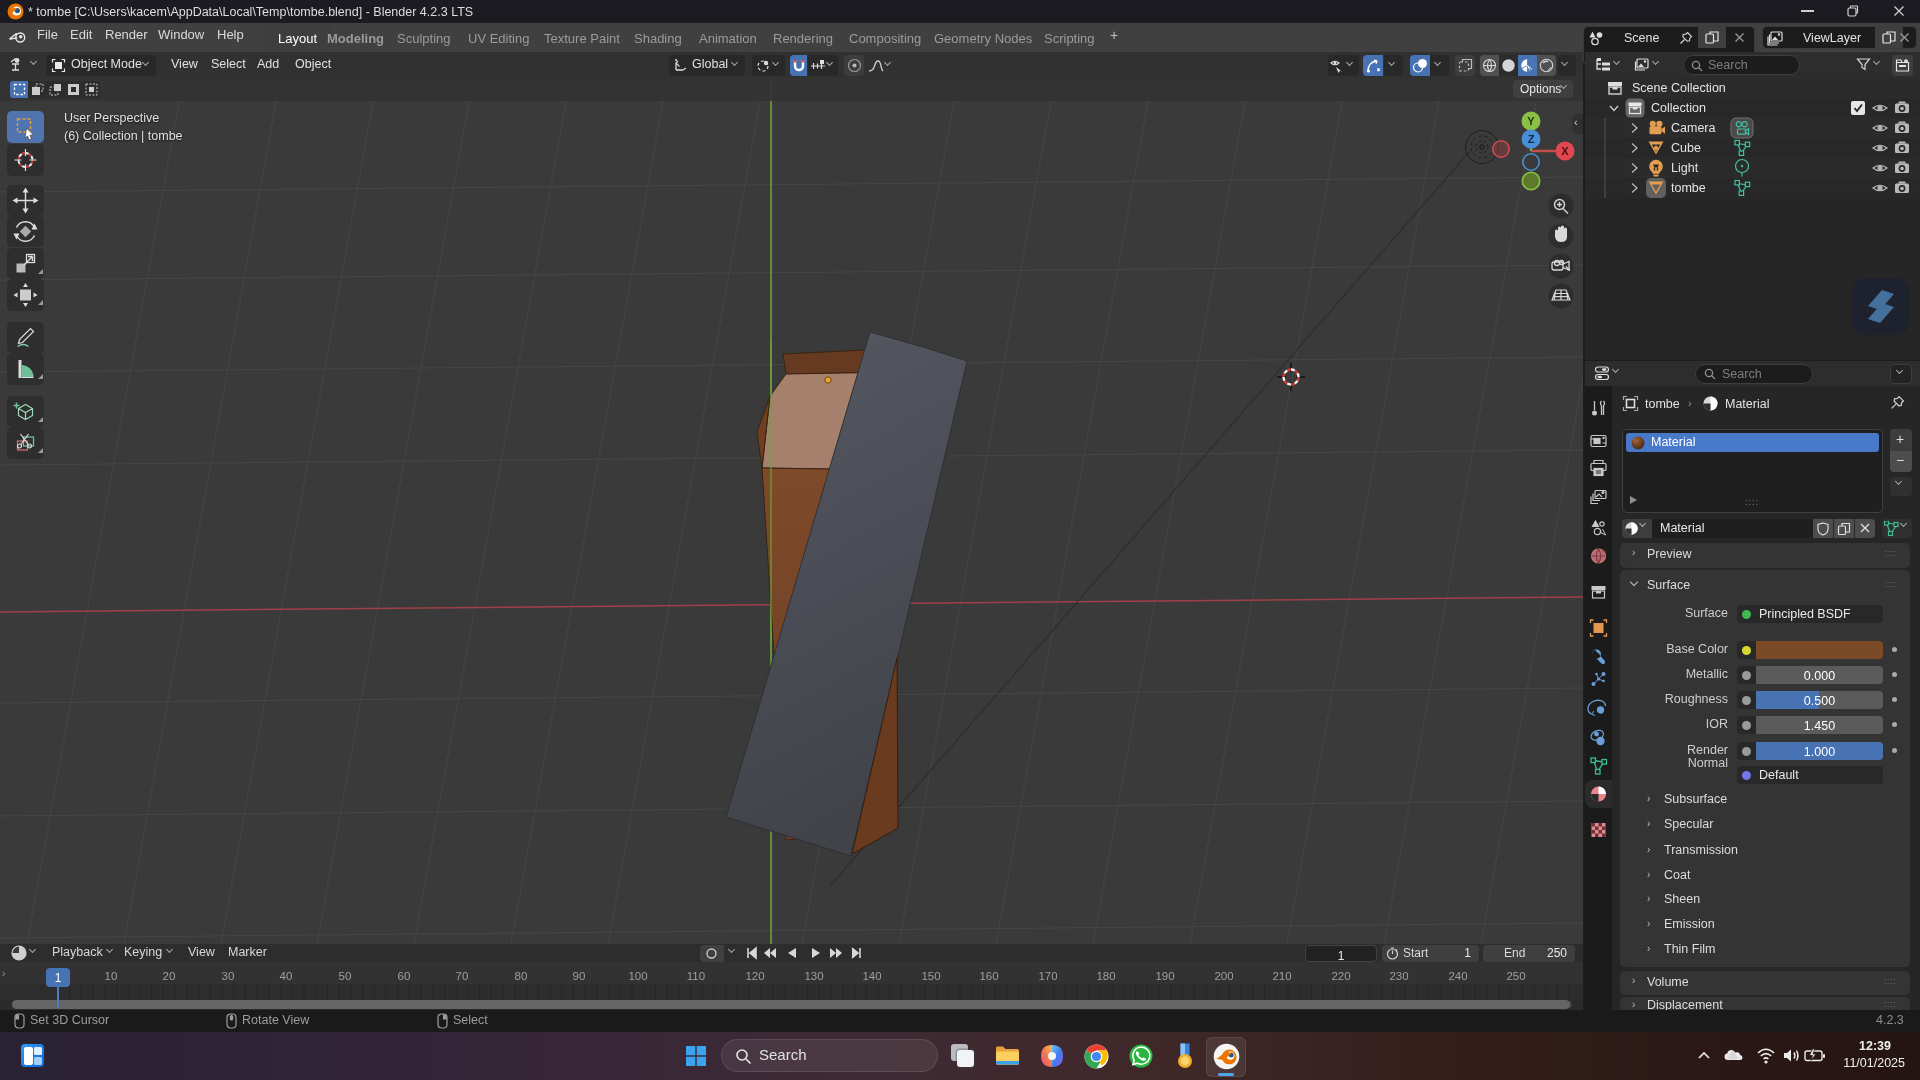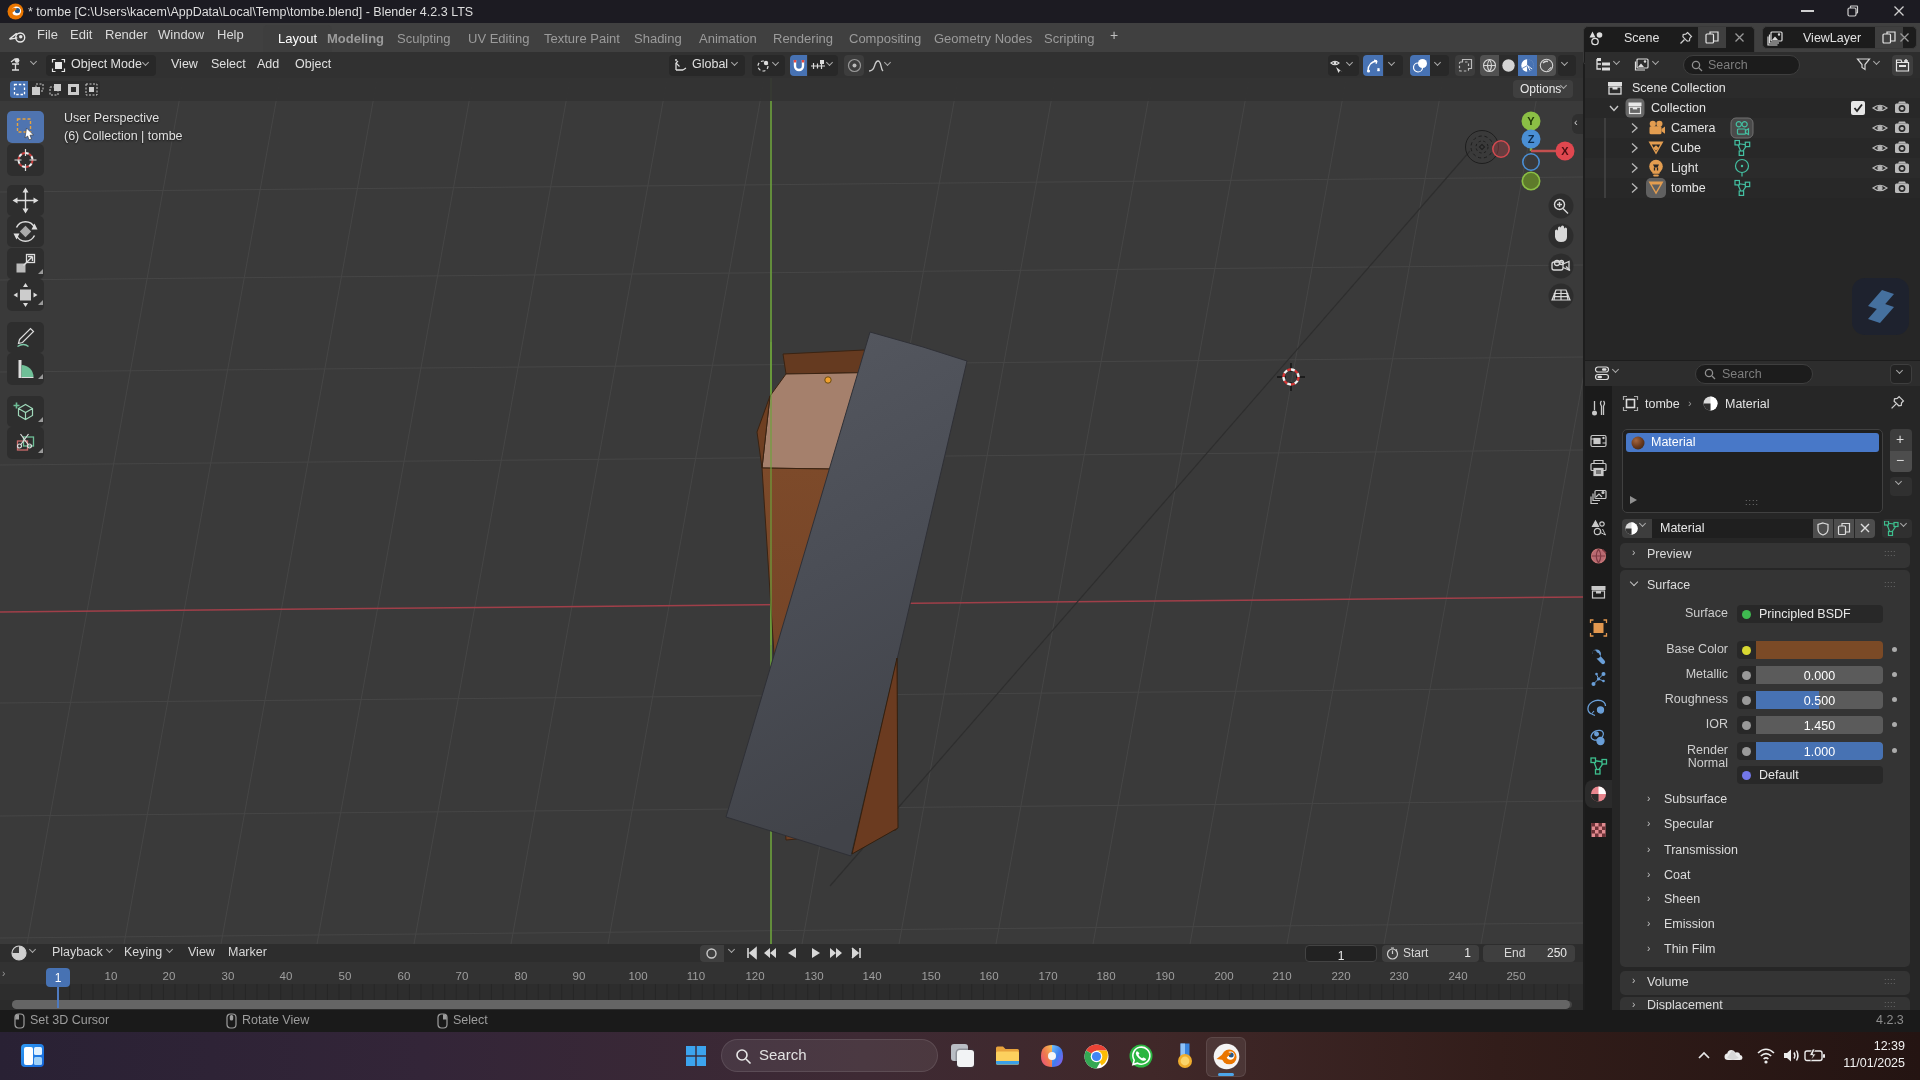--- a/index.html
+++ b/index.html
@@ -1309,17 +1309,17 @@
   </svg>
   <svg class="abs" style="left:1782px;top:14px;" width="20" height="19" viewBox="0 0 20 19">
     <path d="M2 7 L5 7 L9 3.5 L9 15.5 L5 12 L2 12 Z" fill="#ececec"></path>
     <path d="M12 6.5 Q13.8 9.5 12 12.5 M14.5 4.5 Q17.3 9.5 14.5 14.5" fill="none" stroke="#ececec" stroke-width="1.5"></path>
   </svg>
   <svg class="abs" style="left:1804px;top:14px;" width="22" height="19" viewBox="0 0 22 19">
     <rect x="1" y="5" width="17" height="9.5" rx="2" fill="none" stroke="#ececec" stroke-width="1.4"></rect>
     <rect x="19" y="8" width="2" height="4" rx="1" fill="#ececec"></rect>
     <path d="M8.5 3 L5.5 9.5 L8.5 9.5 L7 14.5 L12 8 L9 8 L11 3 Z" fill="#ececec" stroke="#2a1a16" stroke-width="0.8"></path>
   </svg>
-  <span class="abs" style="left:1845px;top:7px;width:60px;text-align:right;font-size:12.5px;color:#f0f0f0;">12:39</span>
+  <span class="abs" style="left:1845px;top:7px;width:60px;text-align:center;font-size:12.5px;color:#f0f0f0;font-weight:bold;">12:39</span>
   <span class="abs" style="left:1832px;top:24px;width:73px;text-align:right;font-size:12.5px;color:#f0f0f0;">11/01/2025</span>
 </div>
 
 </div>
 
 </body></html>

